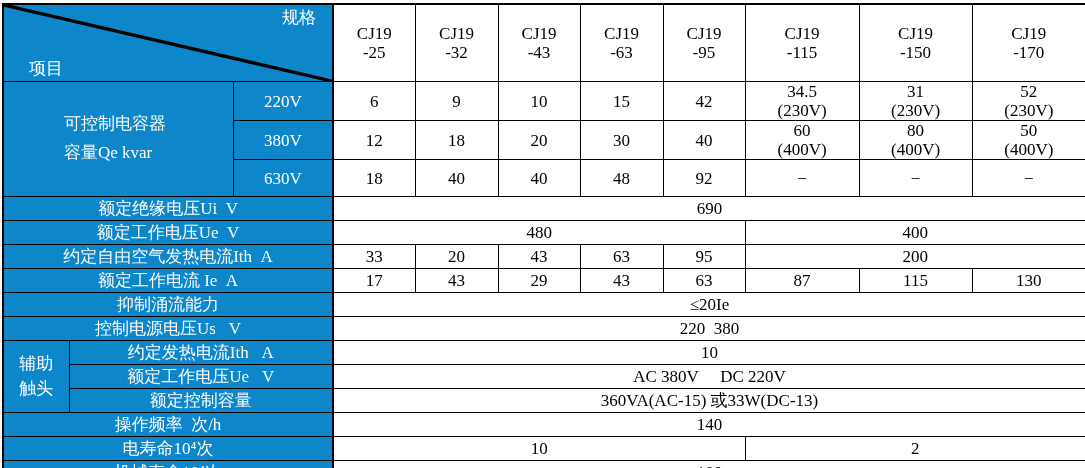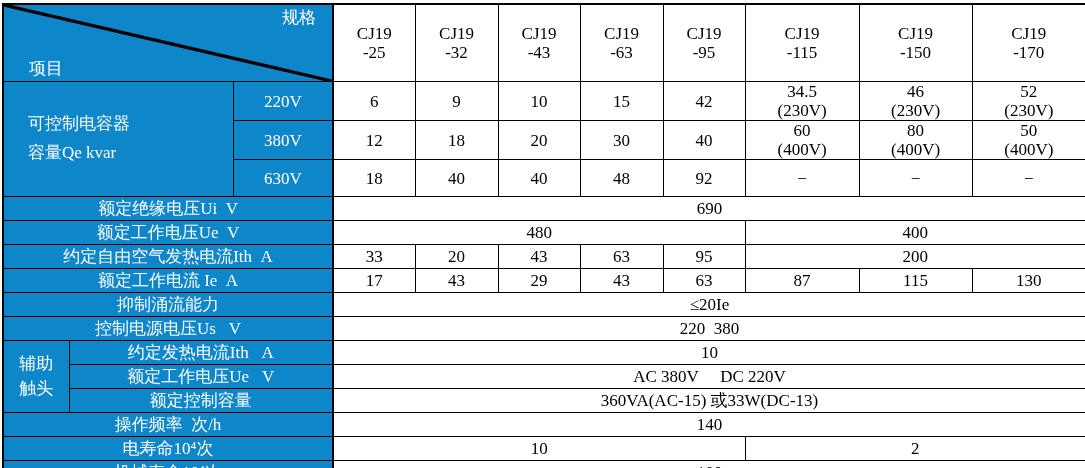--- a/index.html
+++ b/index.html
@@ -50,21 +50,21 @@
   .corner-item {
     position: absolute;
     left: 25px; bottom: 3px;
   }
   .corner-spec {
     position: absolute;
     right: 16px; top: 3px;
   }
   td.cap-label {
     text-align: left;
-    padding-left: 24px;
+    padding-left: 60px;
     line-height: 1.7;
   }
   td.aux-head {
     line-height: 1.45;
   }
 </style>
 </head>
 <body>
 
 <div class="wrap">
@@ -114,21 +114,21 @@
     <td class="hd cap-label" colspan="2" rowspan="3">可控制电容器
 容量Qe kvar</td>
     <td class="hd sepr">220V</td>
     <td>6</td>
     <td>9</td>
     <td>10</td>
     <td>15</td>
     <td>42</td>
     <td>34.5
 (230V)</td>
-    <td>46
+    <td>31
 (230V)</td>
     <td>52
 (230V)</td>
   </tr>
 
   <tr class="tall">
     <td class="hd sepr">380V</td>
     <td>12</td>
     <td>18</td>
     <td>20</td>

